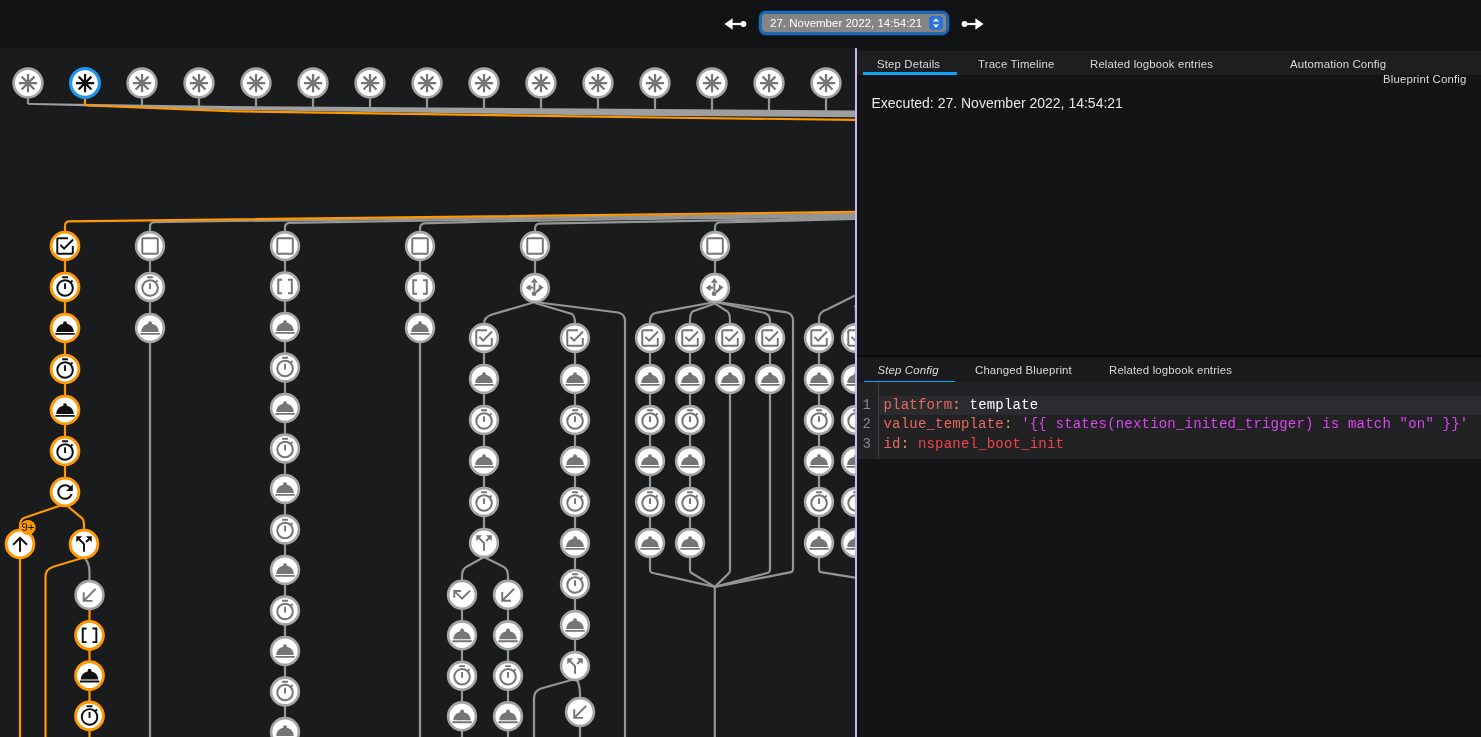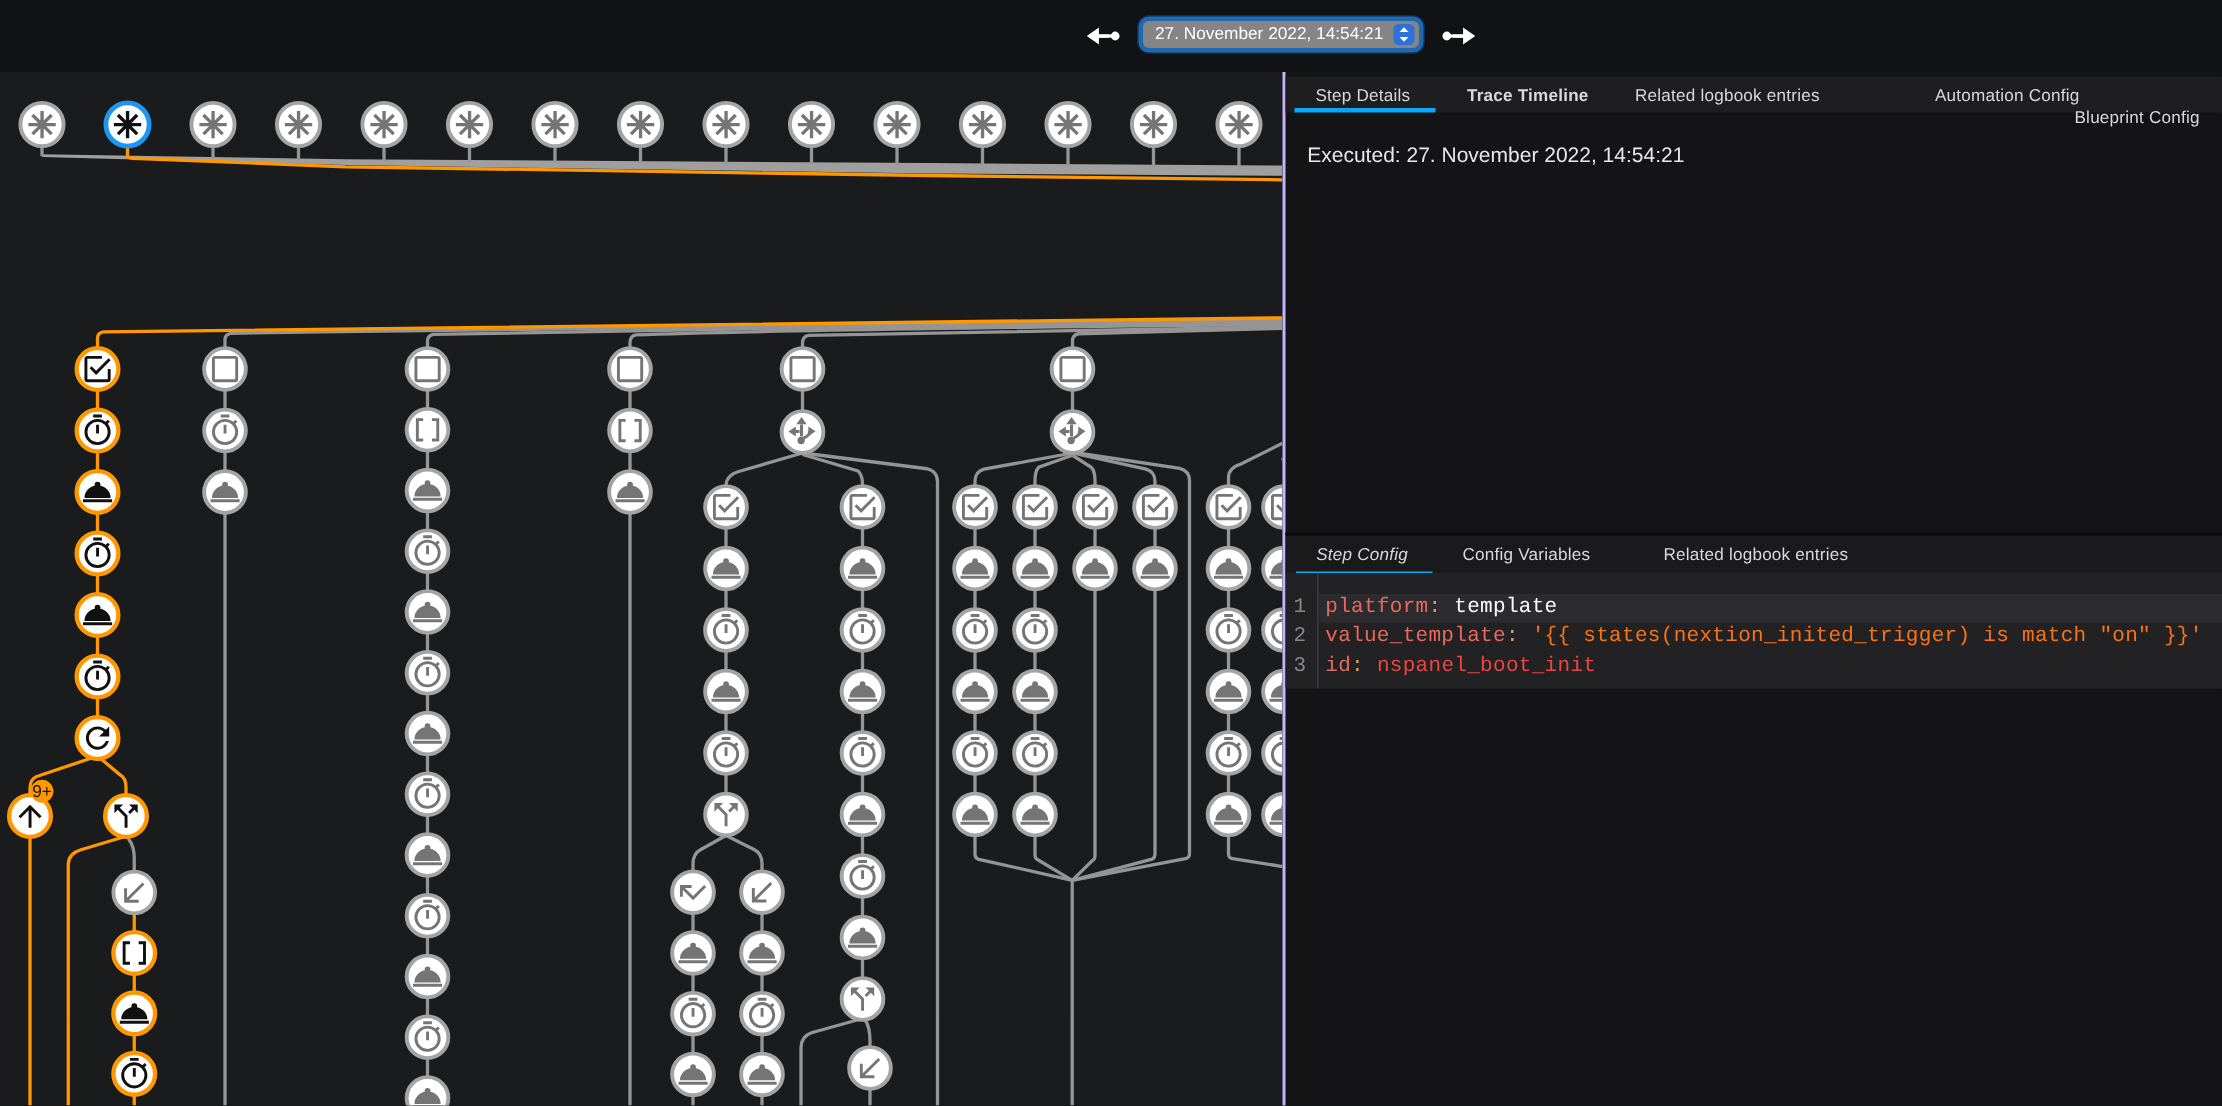--- a/index.html
+++ b/index.html
@@ -352,40 +352,40 @@
     </div>
     <svg width="26" height="26" viewBox="0 0 24 24" style="position:absolute;left:960px;top:11px" fill="#ffffff">
       <path d="M21.7,12L14.2,6.7V11H8V13H14.2V17.3Z"></path>
         <rect x="5.5" y="11" width="9.5" height="2"></rect>
         <circle cx="4.2" cy="12" r="2.7"></circle>
     </svg>
   </div>
   <div id="panel">
     <div class="tabbar" style="top:3px;height:24px;">
       <span class="tab" style="left:20px;top:7px;">Step Details</span>
-      <span class="tab" style="left:121px;top:7px;font-weight:bold;">Trace Timeline</span>
+      <span class="tab" style="left:121px;top:7px;">Trace Timeline</span>
       <span class="tab" style="left:233px;top:7px;">Related logbook entries</span>
       <span class="tab" style="left:393px;top:7px;margin-left:40px;">Automation Config</span>
       <span class="tab" style="left:526px;top:22px;">Blueprint Config</span>
       <div class="underline" style="left:5.5px;top:20.5px;width:94.5px;height:3.5px;"></div>
     </div>
     <div style="position:absolute;left:14.5px;top:47px;font-size:14px;color:#e8e8e8;">Executed: 27. November 2022, 14:54:21</div>
     <div class="tabbar" style="top:307px;height:27px;background:#1a1a1d;border-top:2px solid #0a0a0c;">
       <span class="tab" style="left:20.5px;top:7px;font-style:italic;">Step Config</span>
-      <span class="tab" style="left:118px;top:7px;">Config Variables</span>
+      <span class="tab" style="left:118px;top:7px;">Changed Blueprint</span>
       <span class="tab" style="left:252px;top:7px;">Related logbook entries</span>
       <div class="underline" style="left:6.5px;top:24px;width:91px;"></div>
     </div>
     <div id="code" style="position:absolute;left:0;top:334px;width:626px;height:77px;background:#222225;font-family:'Liberation Mono',monospace;font-size:14px;line-height:19.3px;letter-spacing:0.2px;">
       <div style="position:absolute;left:0;top:14px;width:21px;text-align:right;color:#85888d;">
         <div style="padding-right:7px;">1</div>
           <div style="padding-right:7px;">2</div>
           <div style="padding-right:7px;">3</div>
       </div>
       <div style="position:absolute;left:20.5px;top:0;bottom:0;width:1px;background:#3d3d3d;"></div>
       <div style="position:absolute;left:21.5px;top:14px;width:604.5px;">
         <div style="background:#2c2c30;padding-left:5px;"><span style="color:#e8695c">platform</span><span style="color:#d9a05b">:</span> <span style="color:#ffffff">template</span></div>
-        <div style="padding-left:5px;"><span style="color:#e8695c">value_template</span><span style="color:#d9a05b">:</span> <span style="color:#f97316">'{{ states(nextion_inited_trigger) is match "on" }}'</span></div>
+        <div style="padding-left:5px;"><span style="color:#e8695c">value_template</span><span style="color:#d9a05b">:</span> <span style="color:#d946ef">'{{ states(nextion_inited_trigger) is match "on" }}'</span></div>
         <div style="padding-left:5px;"><span style="color:#e8695c">id</span><span style="color:#d9a05b">:</span> <span style="color:#ef4444">nspanel_boot_init</span></div>
       </div>
     </div>
   </div>
 </div>
 
 </body></html>

